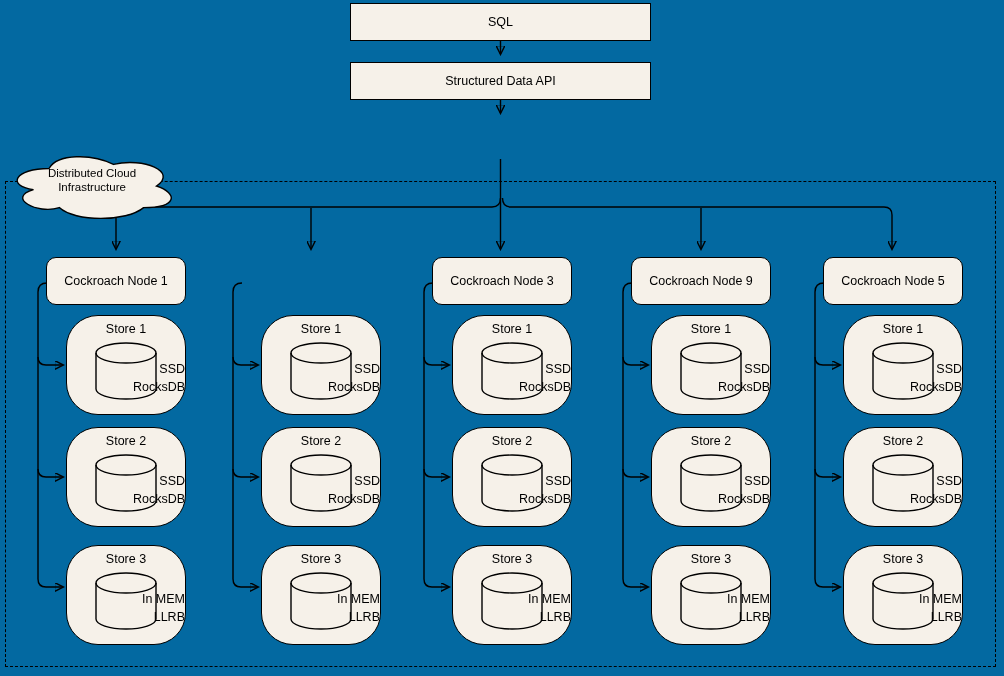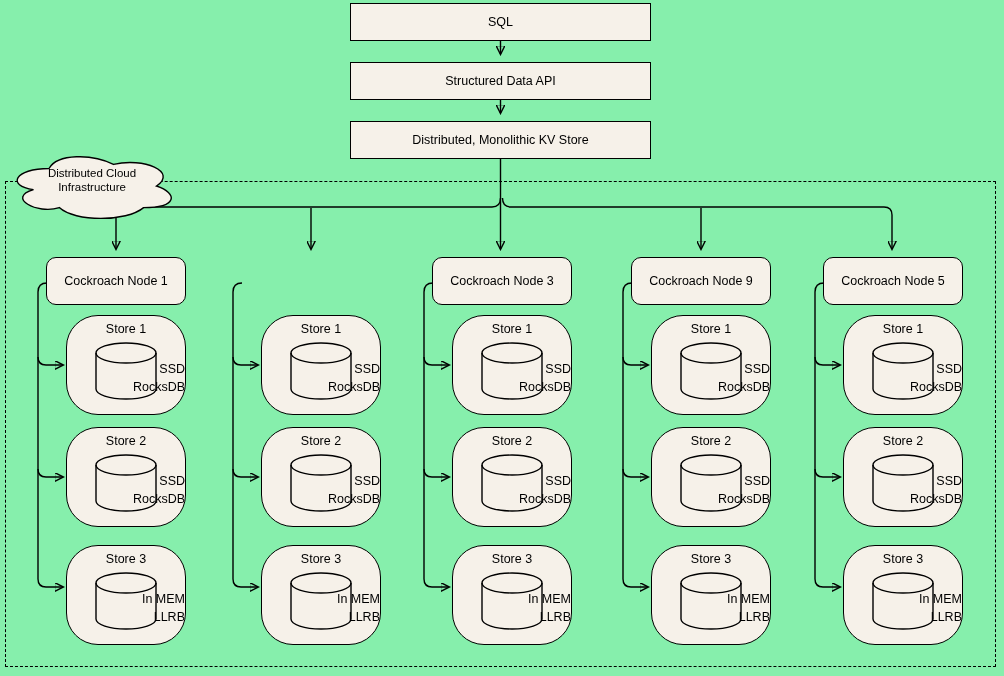--- a/index.html
+++ b/index.html
@@ -5,21 +5,21 @@
   html,body{margin:0;padding:0;}
   body{
     font-family:"Liberation Sans", sans-serif;
     background:#efe9de;
     color:#000;
   }
   #canvas{
     position:relative;
     width:1004px;
     height:676px;
-    background:#86efac;
+    background:#0369a1;
     overflow:hidden;
   }
   
   #connectors{
     position:absolute;
     left:0;top:0;
     width:1004px;height:676px;
     pointer-events:none;
   }
   #connectors path{
@@ -168,23 +168,20 @@
     <path d="M815,357 Q815,365 823,365 H840" marker-end="url(#arrow)"></path>
     <path d="M815,469 Q815,477 823,477 H840" marker-end="url(#arrow)"></path>
   </svg>
 
   <div class="pipe-box" style="top:3px">
     <span>SQL</span>
   </div>
   <div class="pipe-box" style="top:62px">
     <span>Structured Data API</span>
   </div>
-  <div class="pipe-box" style="top:121px">
-    <span>Distributed, Monolithic KV Store</span>
-  </div>
 
   <svg id="cloud" viewBox="0 0 172 72">
     <path d="M43,18.5 C8.6,18.5 0,36 27.5,39.6 C0,47.5 31,64.8 53.3,57.6 C68.8,72 120.4,72 137.6,57.6 C172,57.6 172,43.2 150.5,36 C172,21.6 137.6,7.2 107.5,14.4 C86,3.6 51.6,3.6 43,18.5 Z" fill="#f6f1e9" stroke="#000" stroke-width="1.4"></path>
   </svg>
   <div id="cloud-label">
     <div>Distributed Cloud</div>
     <div>Infrastructure</div>
   </div>
 
   <div class="column" style="left:46px">

